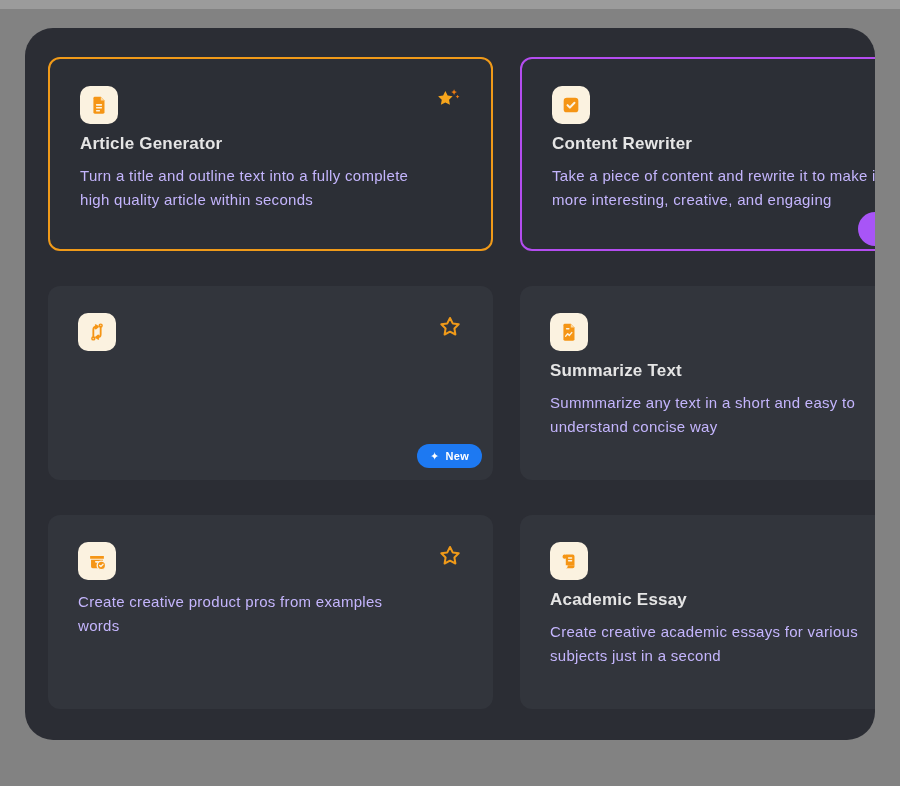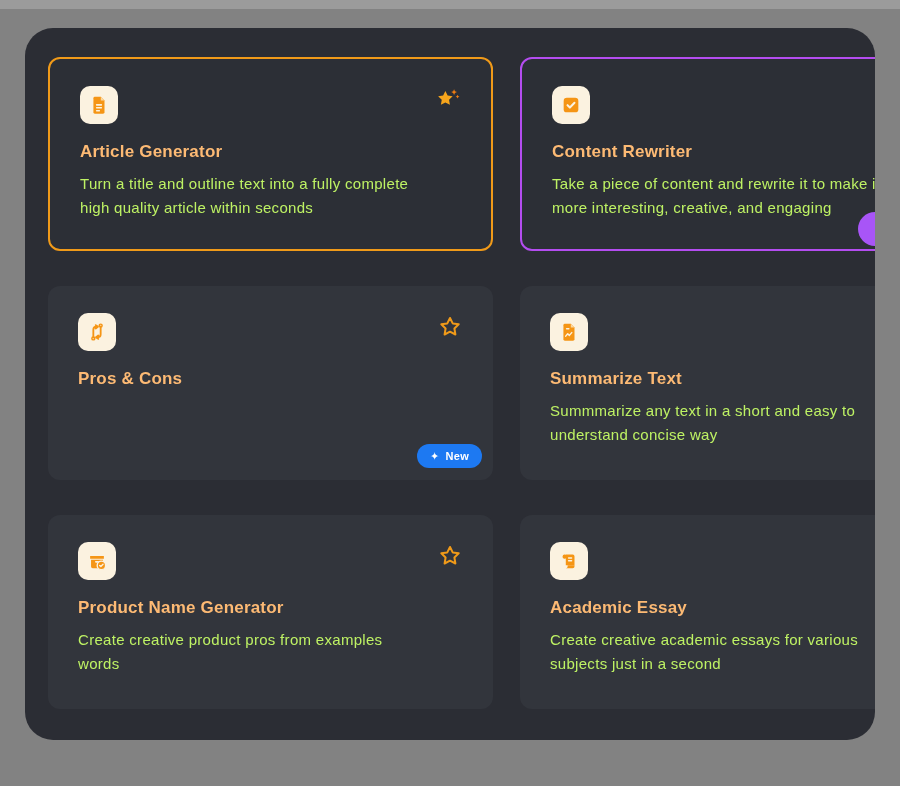--- a/index.html
+++ b/index.html
@@ -27,26 +27,26 @@
     padding:27px 30px;box-sizing:border-box;
     cursor:pointer;
   }
   .card.hl-orange{background:#2c2f36;border:2px solid #f09a19;}
   .card.hl-purple{background:#2c2f36;border:2px solid #b44df0;}
   .icon-tile{
     width:38px;height:38px;border-radius:10px;background:#fbf2e0;
     display:flex;align-items:center;justify-content:center;
   }
   .card-title{
-    margin-top:18px;
-    color:#fdba74;font-size:17px;font-weight:700;letter-spacing:.2px;
+    margin-top:10px;
+    color:#e5e5e5;font-size:17px;font-weight:700;letter-spacing:.2px;
   }
   .card-desc{
     margin-top:10px;
-    color:#bef264;font-size:15px;line-height:24px;letter-spacing:.3px;
+    color:#c4b5fd;font-size:15px;line-height:24px;letter-spacing:.3px;
     white-space:pre;
   }
   .fav-btn{
     position:absolute;top:28px;right:30px;width:26px;height:26px;
     background:none;border:none;padding:0;cursor:pointer;
     display:flex;align-items:center;justify-content:center;
   }
   .new-badge{
     position:absolute;right:11px;bottom:12px;
     height:24px;padding:0 13px;border-radius:12px;
@@ -114,21 +114,20 @@
           <path d="M16 6v8.5a3.2 3.2 0 0 1-3.2 3.2h-1.3" fill="none" stroke="#f59515" stroke-width="2" stroke-linecap="round"></path>
           <path d="M13.4 15.9L11 17.7l2.4 1.8" fill="none" stroke="#f59515" stroke-width="2" stroke-linecap="round" stroke-linejoin="round"></path>
           <circle cx="16" cy="5" r="1.6" fill="none" stroke="#f59515" stroke-width="1.6"></circle>
         </svg>
       </span>
       <button class="fav-btn">
         <svg width="24" height="24" viewBox="0 0 24 24">
           <path d="M12 3l2.7 5.4 6 .9-4.3 4.2 1 6-5.4-2.8-5.4 2.8 1-6-4.3-4.2 6-.9z" fill="none" stroke="#f09a19" stroke-width="2" stroke-linejoin="round"></path>
         </svg>
       </button>
-      <div class="card-title">Pros &amp; Cons</div>
       <div class="new-badge">
         <span class="spark">✦</span>
         <span>New</span>
       </div>
     </div>
 
     <div class="card">
       <span class="icon-tile">
         <svg width="22" height="22" viewBox="0 0 24 24">
           <path d="M7.5 3H14l4 4.2V20a1.6 1.6 0 0 1-1.6 1.6H7.5A1.6 1.6 0 0 1 5.9 20V4.6A1.6 1.6 0 0 1 7.5 3z" fill="#f59515"></path>
@@ -151,21 +150,20 @@
           <rect x="9.8" y="12" width="4.4" height="1.8" rx=".9" fill="#fbf2e0"></rect>
           <circle cx="16.8" cy="16.8" r="4.6" fill="#f59515" stroke="#fbf2e0" stroke-width="1.5"></circle>
           <path d="M14.9 16.8l1.3 1.3 2.4-2.5" fill="none" stroke="#fbf2e0" stroke-width="1.5" stroke-linecap="round" stroke-linejoin="round"></path>
         </svg>
       </span>
       <button class="fav-btn">
         <svg width="24" height="24" viewBox="0 0 24 24">
           <path d="M12 3l2.7 5.4 6 .9-4.3 4.2 1 6-5.4-2.8-5.4 2.8 1-6-4.3-4.2 6-.9z" fill="none" stroke="#f09a19" stroke-width="2" stroke-linejoin="round"></path>
         </svg>
       </button>
-      <div class="card-title">Product Name Generator</div>
       <div class="card-desc">Create creative product pros from examples
 words</div>
     </div>
 
     <div class="card">
       <span class="icon-tile">
         <svg width="22" height="22" viewBox="0 0 24 24">
           <rect x="5" y="5" width="4.5" height="4.5" rx="2" fill="#f59515"></rect>
           <path d="M8.5 5H16a2 2 0 0 1 2 2v9.5H8.5z" fill="#f59515"></path>
           <path d="M10.5 16.5H18v1.6a1.9 1.9 0 0 1-1.9 1.9h-7.5a1.9 1.9 0 0 0 1.9-1.9z" fill="#f59515"></path>

